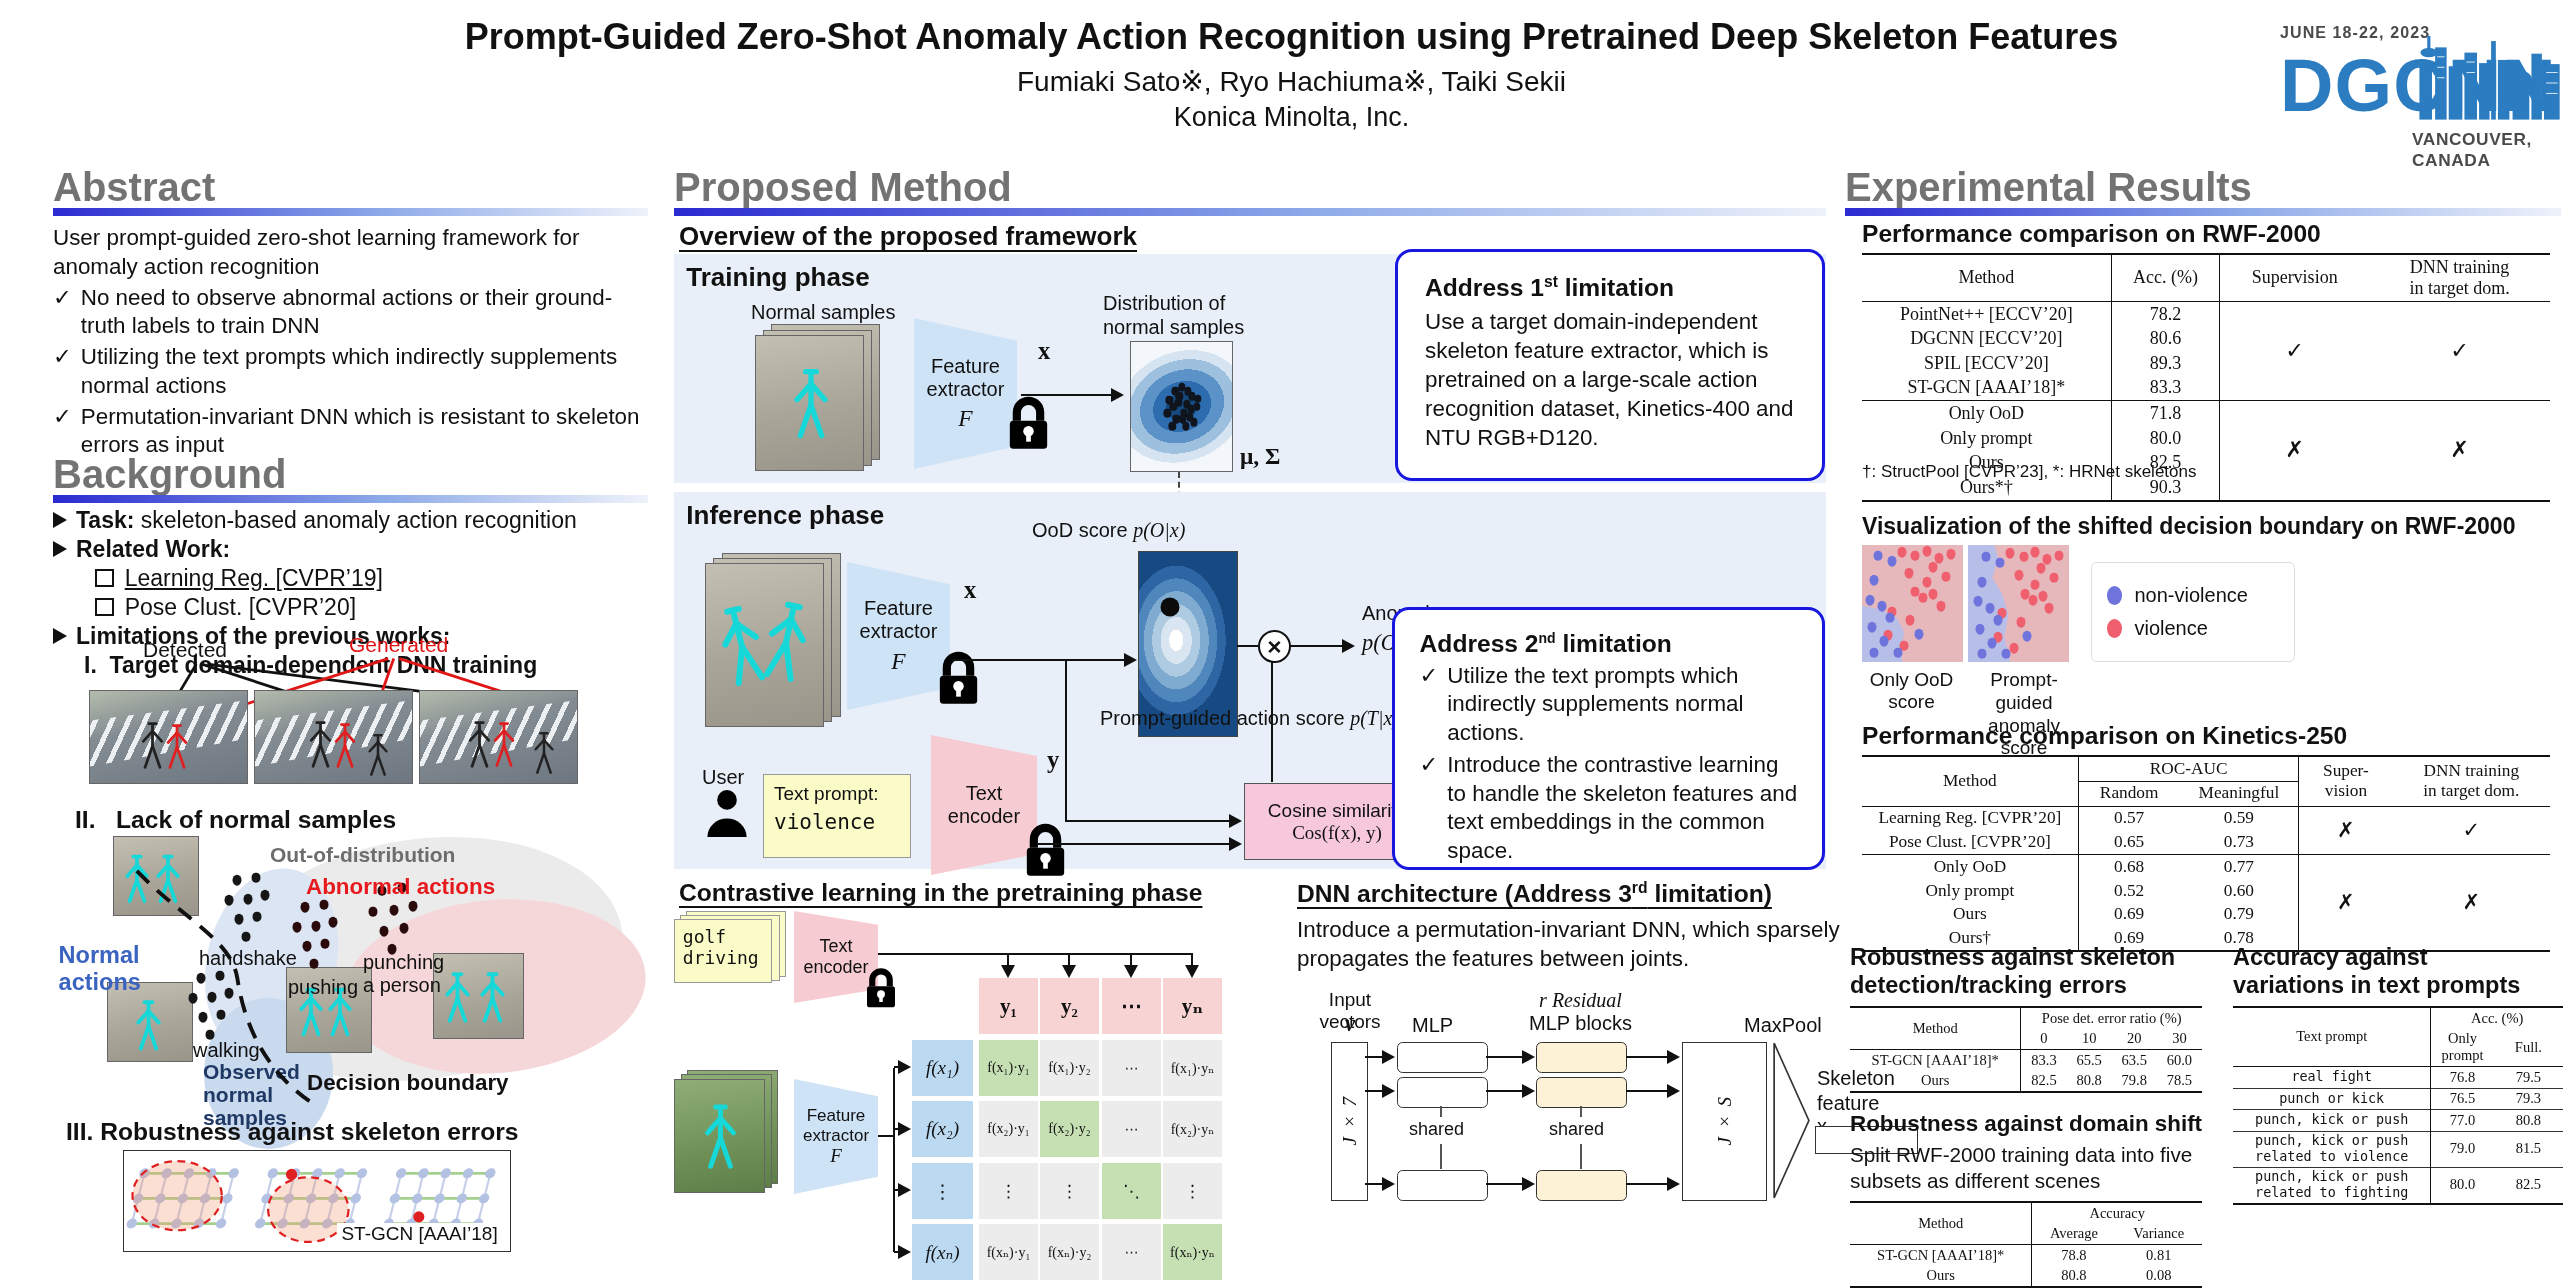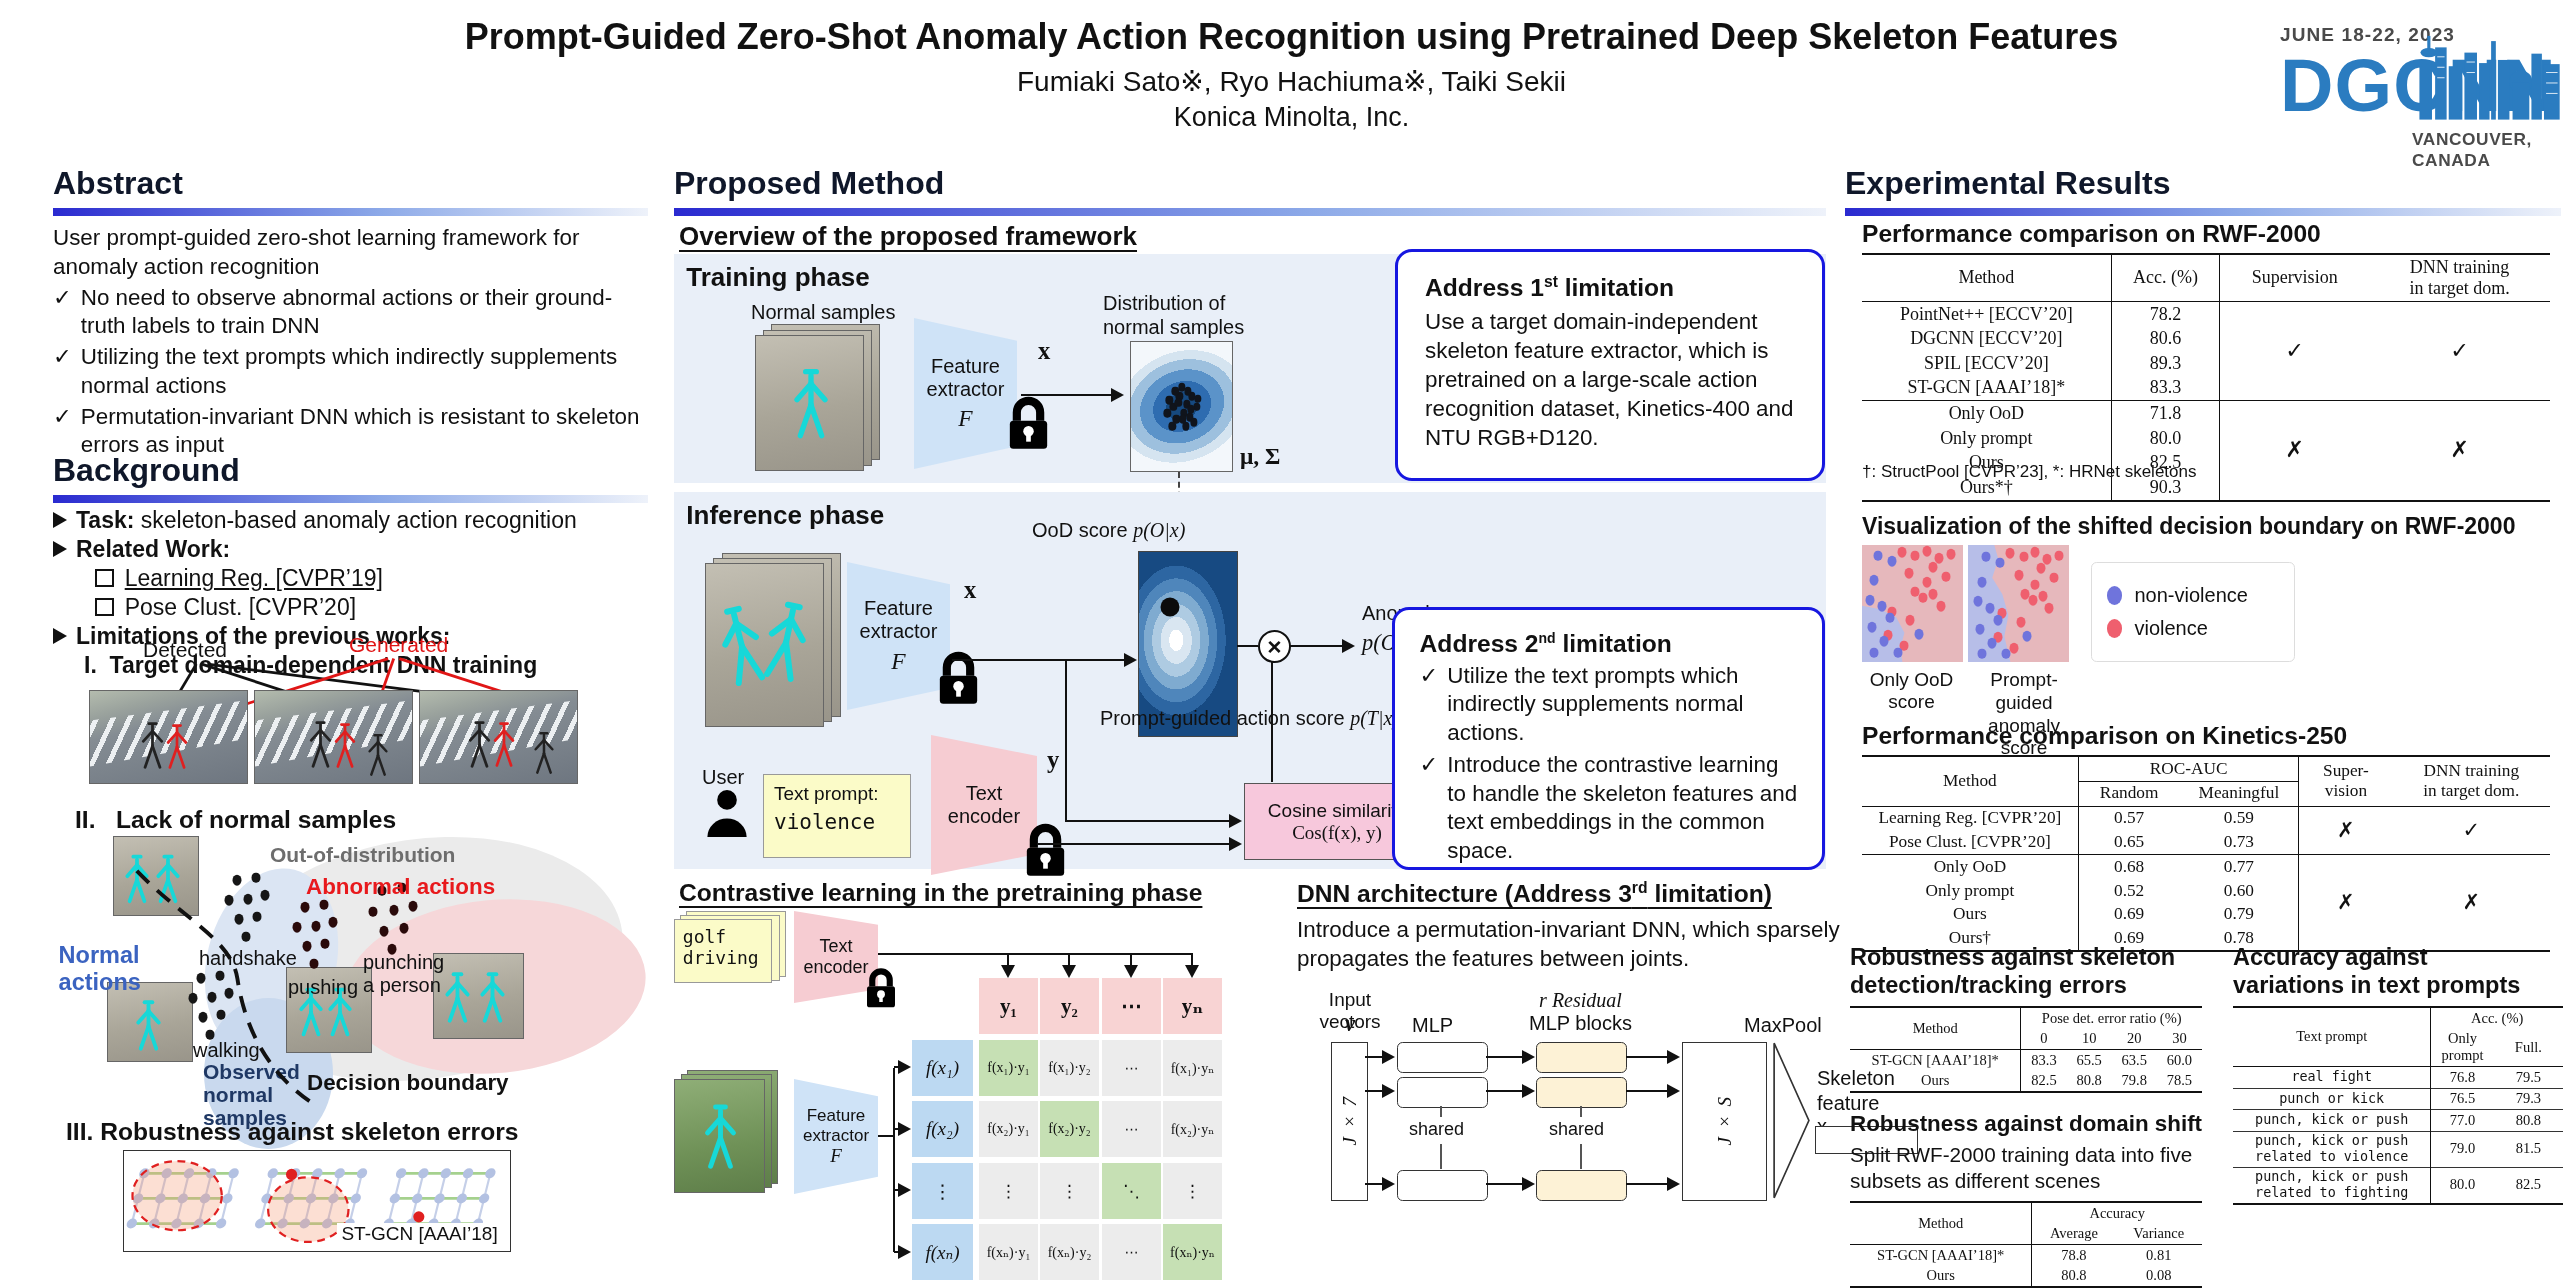--- a/index.html
+++ b/index.html
@@ -1,19 +1,19 @@
 <!DOCTYPE html>
 <html style="font-size:9px"><head>
 <meta charset="utf-8">
 <style>
   html,body{margin:0;padding:0;background:#888;}
   .poster{position:relative;width:2576px;height:1288px;background:#ffffff;
     font-family:"Liberation Sans","DejaVu Sans",sans-serif;color:#111;overflow:hidden;}
   .a{position:absolute;}
-  .sec{color:#0f172a;font-weight:bold;font-size:32px;line-height:1;}
+  .sec{color:#737373;font-weight:bold;font-size:40px;line-height:1;}
   .bar{height:7.8px;background:linear-gradient(90deg,#2a2ad0 0%,#8ca9e8 55%,#eef2fa 100%);}
   .sub{font-weight:bold;font-size:24.6px;text-decoration:underline;text-underline-offset:5px;text-decoration-thickness:2.2px;}
   .serif{font-family:"Liberation Serif","DejaVu Serif",serif;}
   .it{font-style:italic;}
   .b{font-weight:bold;}
   .mono{font-family:"DejaVu Sans Mono","Liberation Mono",monospace;}
   .panel{background:#e9eff8;}
   .trap{clip-path:polygon(0 0,100% 15%,100% 85%,0 100%);display:flex;flex-direction:column;
     align-items:center;justify-content:center;text-align:center;line-height:1.15;}
   .blue-t{background:#cfe3f7;}
@@ -135,21 +135,21 @@
     </defs>
   </svg>
 
   <div class="a" style="left:358px;top:15.7px;width:1867px;text-align:center;">
     <div style="font-size:36px;font-weight:bold;">Prompt-Guided Zero-Shot Anomaly Action Recognition using Pretrained Deep Skeleton Features</div>
     <div style="font-size:28px;margin-top:7.8px;">Fumiaki Sato※, Ryo Hachiuma※, Taiki Sekii</div>
     <div style="font-size:27px;margin-top:3.4px;">Konica Minolta, Inc.</div>
   </div>
 
   <div class="a" style="left:2280px;top:14px;width:286px;height:140px;">
-    <div class="a" style="left:0;top:10px;font-size:19px;letter-spacing:1.1px;color:#4a4a4a;font-weight:bold;">JUNE 18-22, 2023</div>
+    <div class="a" style="left:0;top:10px;font-size:16px;letter-spacing:1.1px;color:#4a4a4a;font-weight:bold;">JUNE 18-22, 2023</div>
     <div class="a" style="left:0;top:29px;font-size:74px;font-weight:bold;color:#2b7cc0;letter-spacing:1.1px;">DGCNN</div>
     <svg class="a" style="left:130px;top:4.5px;" width="157" height="107" viewBox="0 0 300 200">
       <g fill="#2b7cc0">
         <rect x="18" y="78" width="24" height="112"></rect>
           <rect x="33" y="30" width="6" height="40"></rect>
         <ellipse cx="36" cy="62" rx="16" ry="9"></ellipse>
           <rect x="48" y="52" width="22" height="138"></rect>
         <rect x="74" y="88" width="26" height="102"></rect>
           <rect x="104" y="62" width="24" height="128"></rect>
         <rect x="132" y="82" width="20" height="108"></rect>

